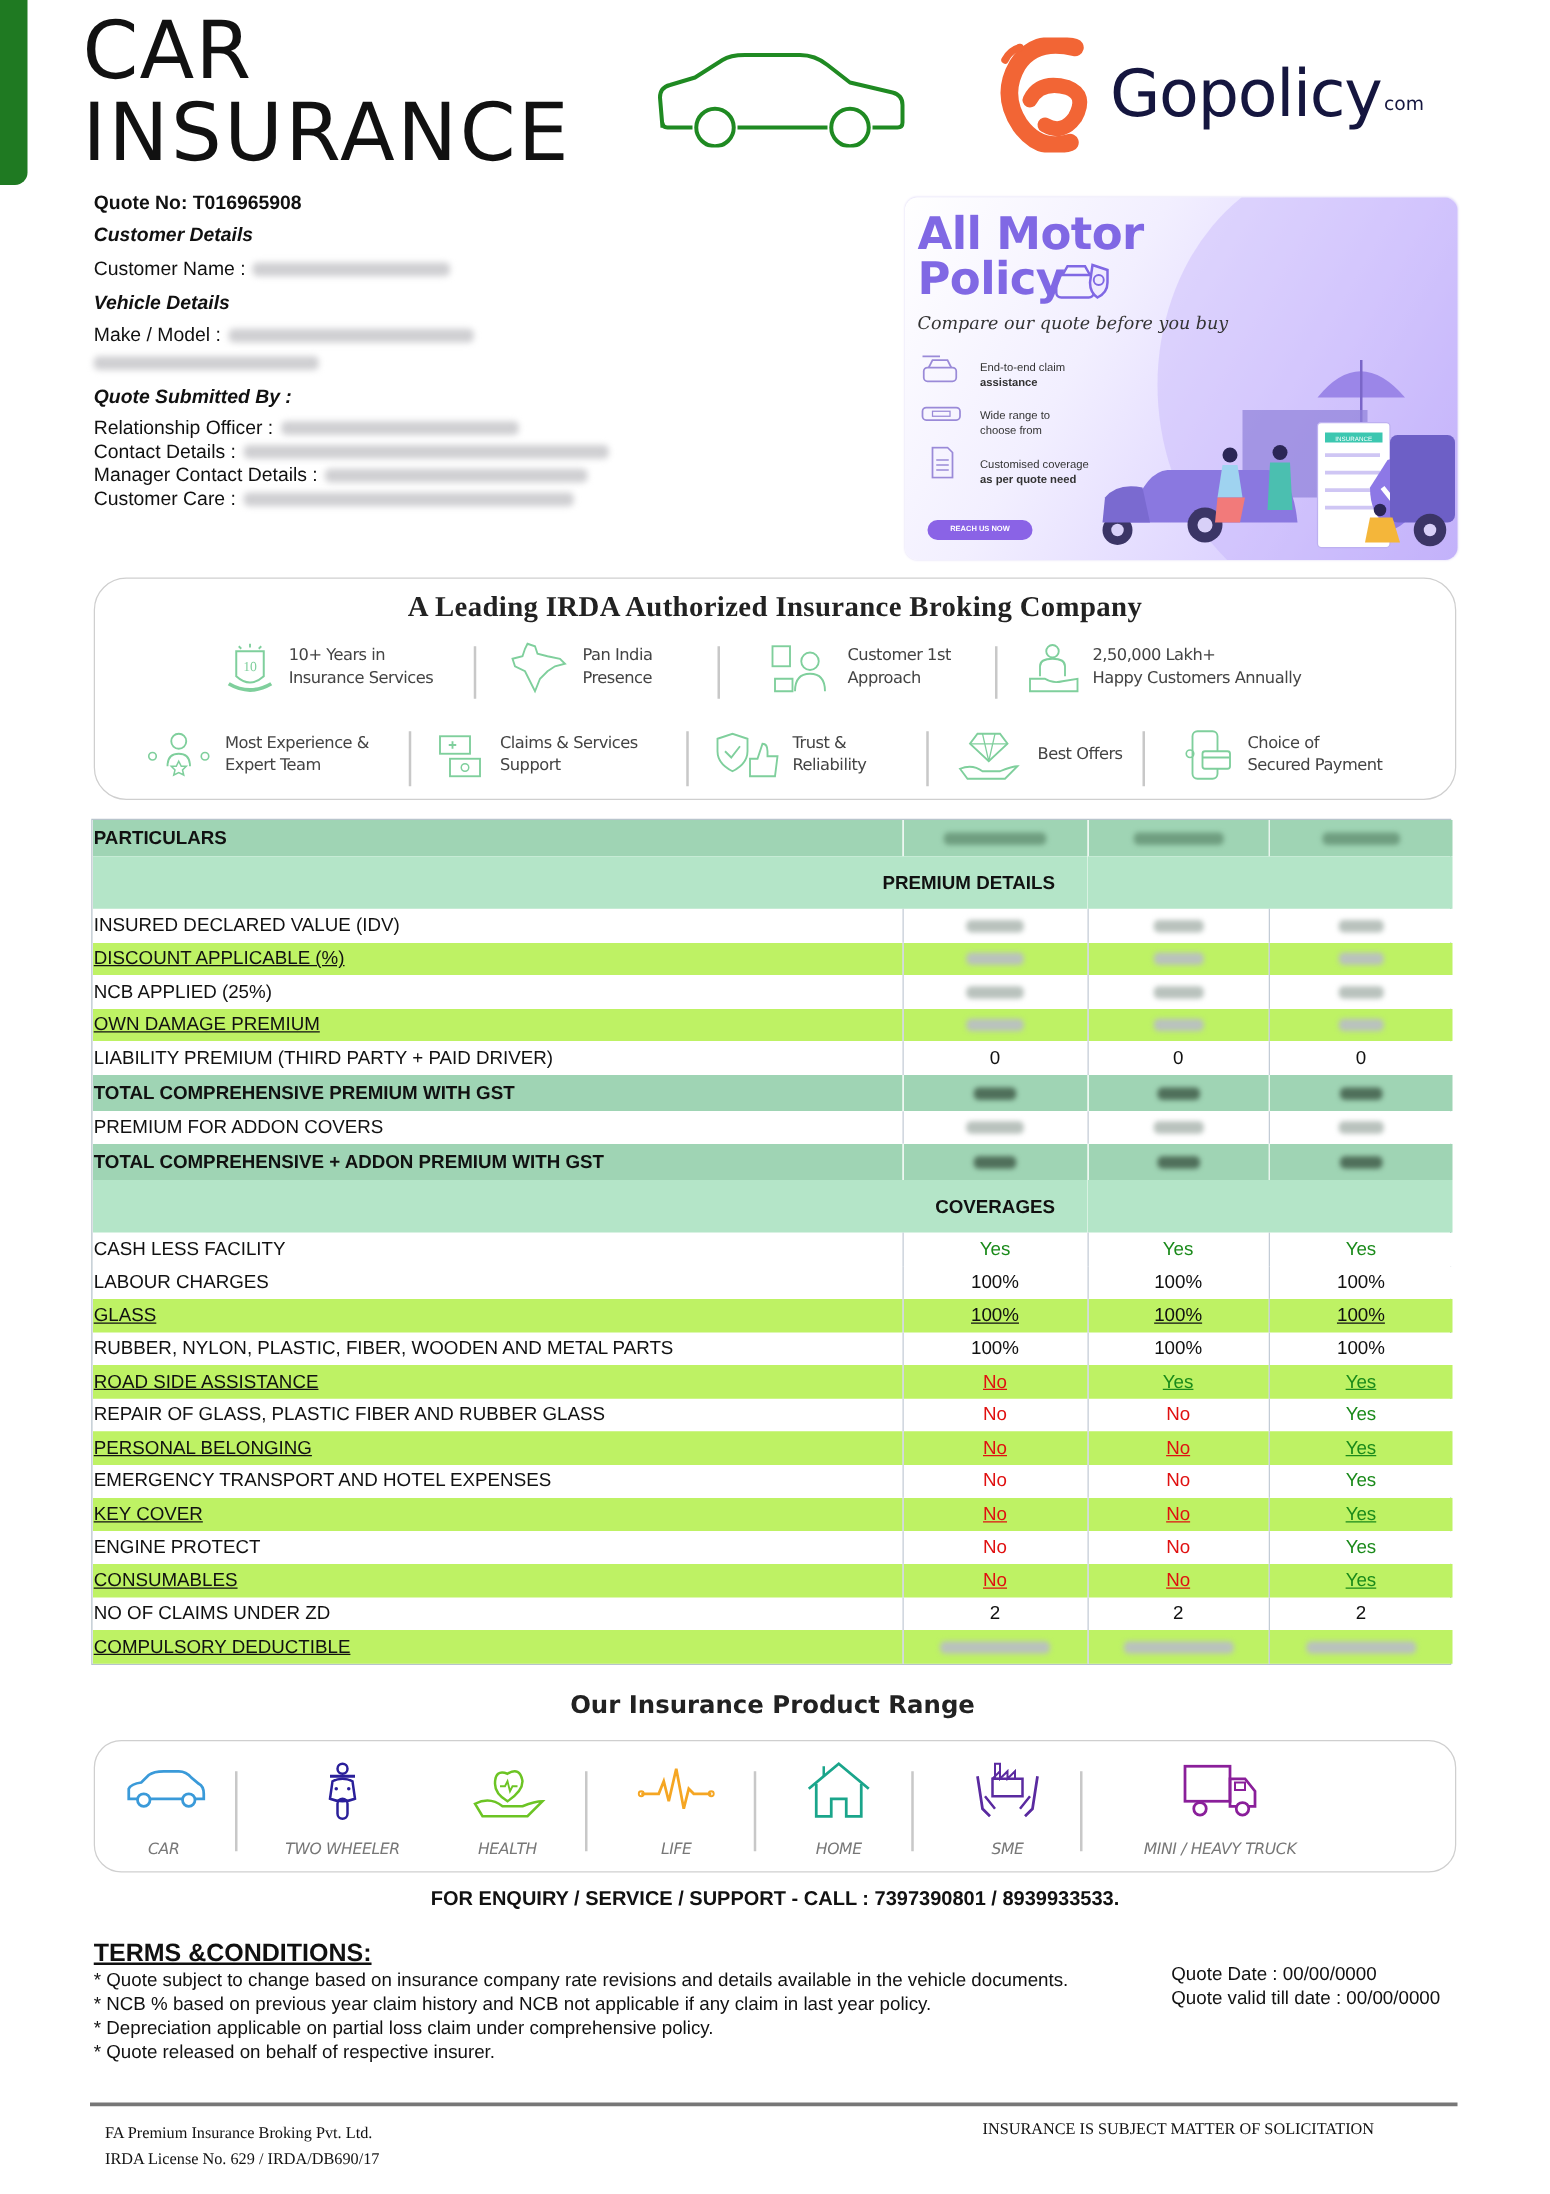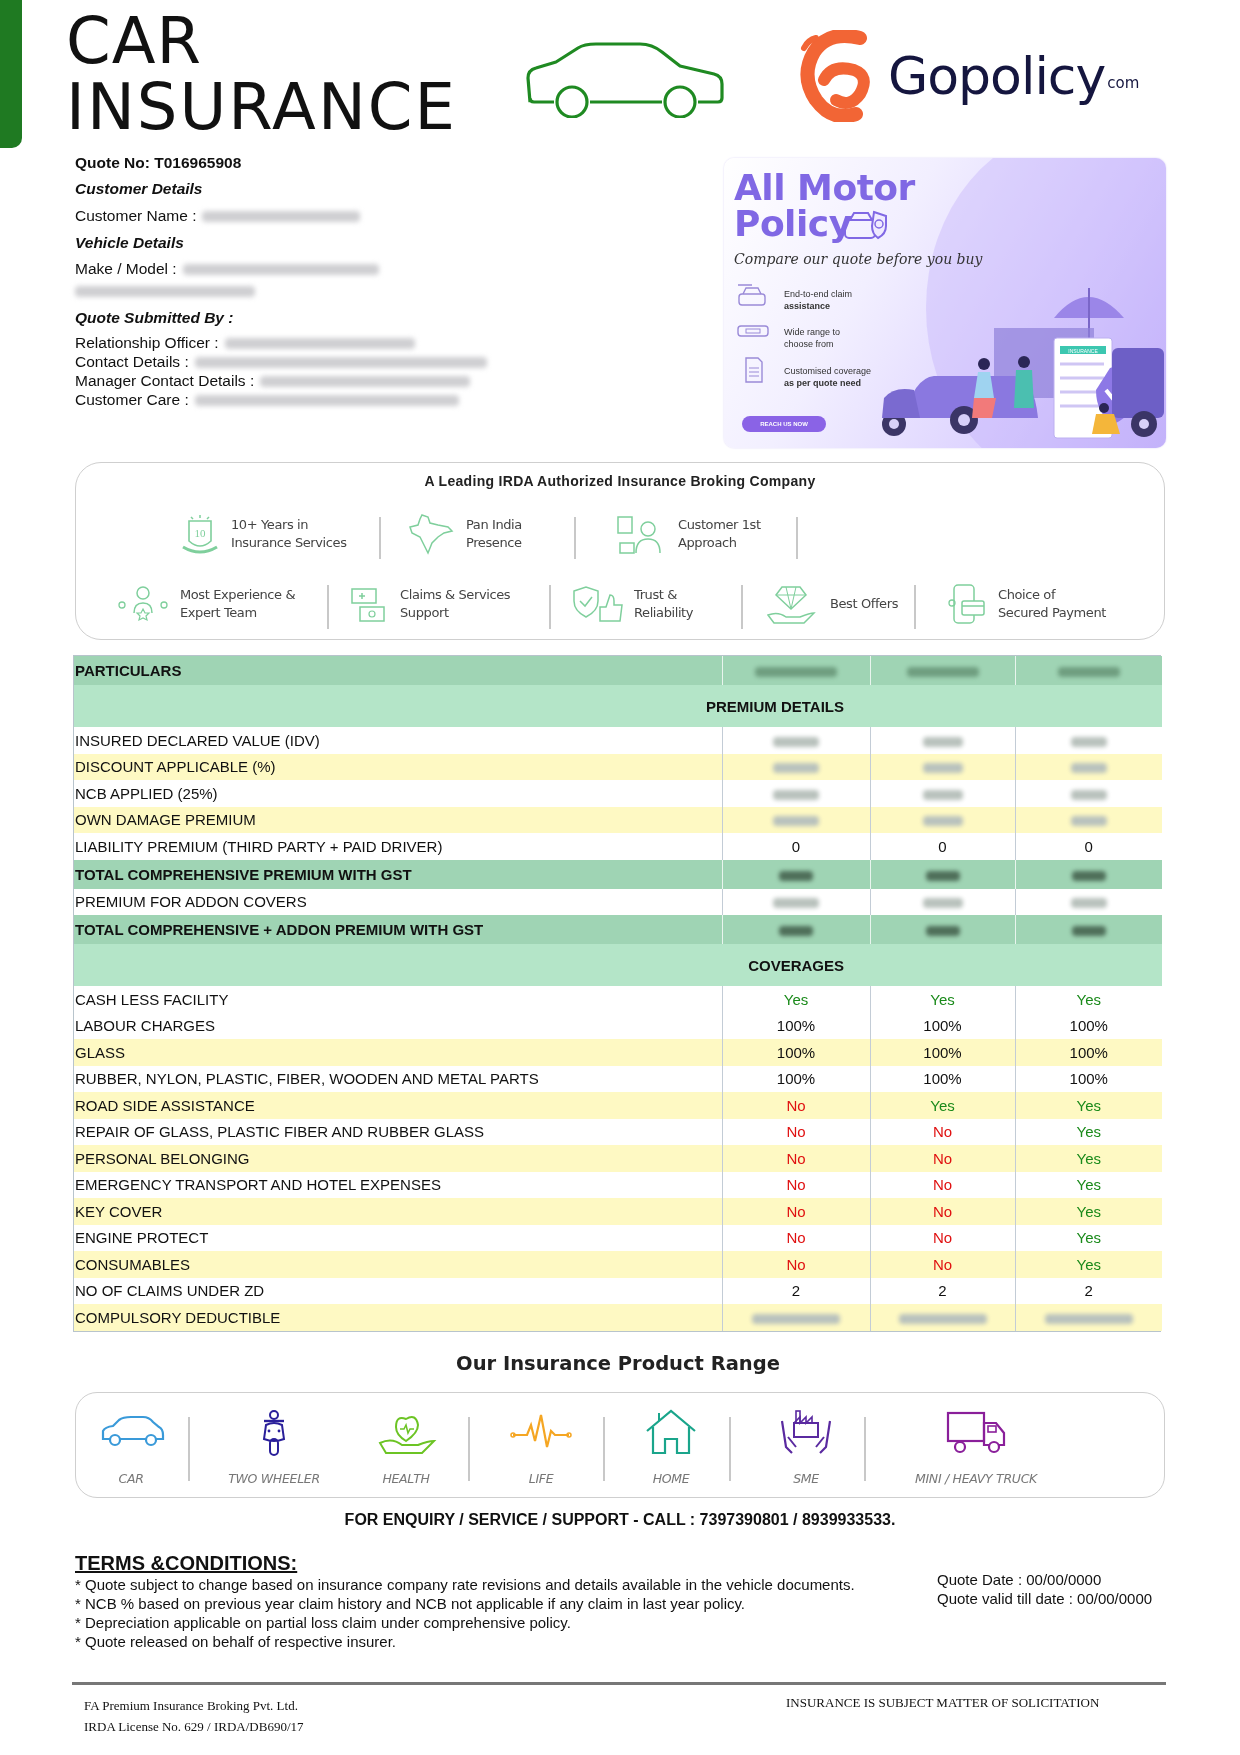--- a/index.html
+++ b/index.html
@@ -30,38 +30,38 @@
   .banner .b-title { position: absolute; left: 10px; top: 12px; font-family: "DejaVu Sans", sans-serif; font-size: 36px; line-height: 36px; color: #8068e4; font-weight: 600; letter-spacing: -0.5px; }
   .banner .b-sub { position: absolute; left: 10px; top: 93px; font-family: "DejaVu Serif", serif; font-style: italic; font-size: 14px; color: #333; }
   .banner .feat { position: absolute; left: 60px; font-size: 9px; color: #333; line-height: 12px; }
   .banner .feat-ico { position: absolute; left: 12px; width: 34px; height: 26px; }
   .banner .btn { position: absolute; left: 18px; top: 258px; width: 84px; height: 16px; border-radius: 8px; background: #8a63e6; color: #fff; font-size: 6px; line-height: 16px; text-align: center; font-weight: 700; }
   .banner .illus { position: absolute; left: 150px; top: 110px; width: 290px; height: 180px; }
   .banner .wave { position: absolute; right: -60px; top: -30px; width: 300px; height: 360px; border-radius: 50%; background: rgba(190,170,250,0.35); }
 
   
   .features { position: absolute; left: 75px; top: 462px; width: 1090px; height: 178px; border: 1.5px solid #cfcfcf; border-radius: 26px; }
-  .features .f-title { position: absolute; left: 0; right: 0; top: 10px; text-align: center; font-family: Liberation Sans, sans-serif; font-size: 14px; font-weight: 600; color: #222; letter-spacing: 0.3px; }
+  .features .f-title { position: absolute; left: 0; right: 0; top: 10px; text-align: center; font-family: Liberation Serif, serif; font-size: 23px; font-weight: 600; color: #222; letter-spacing: 0.3px; }
   .feat-item { position: absolute; display: flex; align-items: center; }
   .feat-item .fi { width: 42px; height: 42px; margin-right: 10px; }
   .feat-item .ft { font-family: "DejaVu Sans", sans-serif; font-size: 13px; color: #444; line-height: 18px; letter-spacing: -0.4px; }
   .fdiv { position: absolute; width: 1.5px; background: #c8c8c8; }
 
   
   .tbl { position: absolute; left: 73px; top: 655px; width: 1088px; border: 1.5px solid #b8c4cc; border-collapse: collapse; }
   .tbl table { width: 100%; border-collapse: collapse; table-layout: fixed; font-size: 15px; }
   .tbl td { height: 26.5px; padding: 0 1px; white-space: nowrap; overflow: hidden; }
   .tbl col.c0 { width: 648px; }
   .tbl col.c1 { width: 148px; }
   .tbl col.c2 { width: 145px; }
   .tbl col.c3 { width: 147px; }
   .tbl tr.hdr td { background: #9fd4b4; font-weight: 700; height: 29px; }
   .tbl tr.sec td { background: #b4e5c8; font-weight: 700; text-align: center; height: 42px; }
   .tbl tr.w td { background: #ffffff; }
-  .tbl tr.g td { background: #fef9c3; }
+  .tbl tr.g td { background: #bef264; text-decoration: underline; }
   .tbl tr.tot td { background: #9fd4b4; font-weight: 700; height: 29px; }
   .tbl td.v { text-align: center; border-left: 1.5px solid #c3ccd6; }
   .tbl tr.hdr td.v, .tbl tr.tot td.v { border-left: 1.5px solid #e9f5ee; }
   .yes { color: #1a8a1a; }
   .no { color: #e01010; }
   .blurval { display: inline-block; height: 10px; border-radius: 4px; filter: blur(2.2px); vertical-align: middle; }
 
   
   .pr-title { position: absolute; left: 0; width: 1240px; top: 1352px; text-align: center; font-family: "DejaVu Sans", sans-serif; font-size: 19.5px; font-weight: 600; color: #222; padding-left: 0; }
   .pr-title span { position: relative; left: -2px; }
@@ -236,20 +236,31 @@
         <circle cx="32" cy="16" r="7" fill="none" stroke="#7fcf9c" stroke-width="1.5"></circle>
         <path d="M20 40 Q20 26 32 26 Q44 26 44 40" fill="none" stroke="#7fcf9c" stroke-width="1.5"></path>
       </svg>
     <div class="ft">
         <div>Customer 1st</div>
         <div>Approach</div>
       </div>
   </div>
   <div class="fdiv" style="left:720px;top:54px;height:42px"></div>
 
+  <div class="feat-item" style="left:746px;top:50px">
+    <svg class="fi" viewBox="0 0 42 42">
+        <circle cx="20" cy="8" r="5" fill="none" stroke="#7fcf9c" stroke-width="1.5"></circle>
+        <path d="M10 28 V20 Q10 14 20 14 Q30 14 30 20 V28" fill="none" stroke="#7fcf9c" stroke-width="1.5"></path>
+        <path d="M2 30 L14 30 Q20 34 28 32 L40 30 L40 40 L2 40 Z" fill="none" stroke="#7fcf9c" stroke-width="1.5"></path>
+      </svg>
+    <div class="ft">
+        <div>2,50,000 Lakh+</div>
+        <div>Happy Customers Annually</div>
+      </div>
+  </div>
 
   <div class="feat-item" style="left:40px;top:120px">
     <svg class="fi" style="width:54px" viewBox="0 0 54 42">
         <circle cx="27" cy="10" r="6" fill="none" stroke="#7fcf9c" stroke-width="1.5"></circle>
         <path d="M18 30 Q18 20 27 20 Q36 20 36 30" fill="none" stroke="#7fcf9c" stroke-width="1.5"></path>
         <path d="M27 26 L29 30 L33 30 L30 33 L31 37 L27 35 L23 37 L24 33 L21 30 L25 30 Z" fill="none" stroke="#7fcf9c" stroke-width="1.2"></path>
         <circle cx="6" cy="22" r="3" fill="none" stroke="#7fcf9c" stroke-width="1.3"></circle>
         <circle cx="48" cy="22" r="3" fill="none" stroke="#7fcf9c" stroke-width="1.3"></circle>
       </svg>
     <div class="ft">

